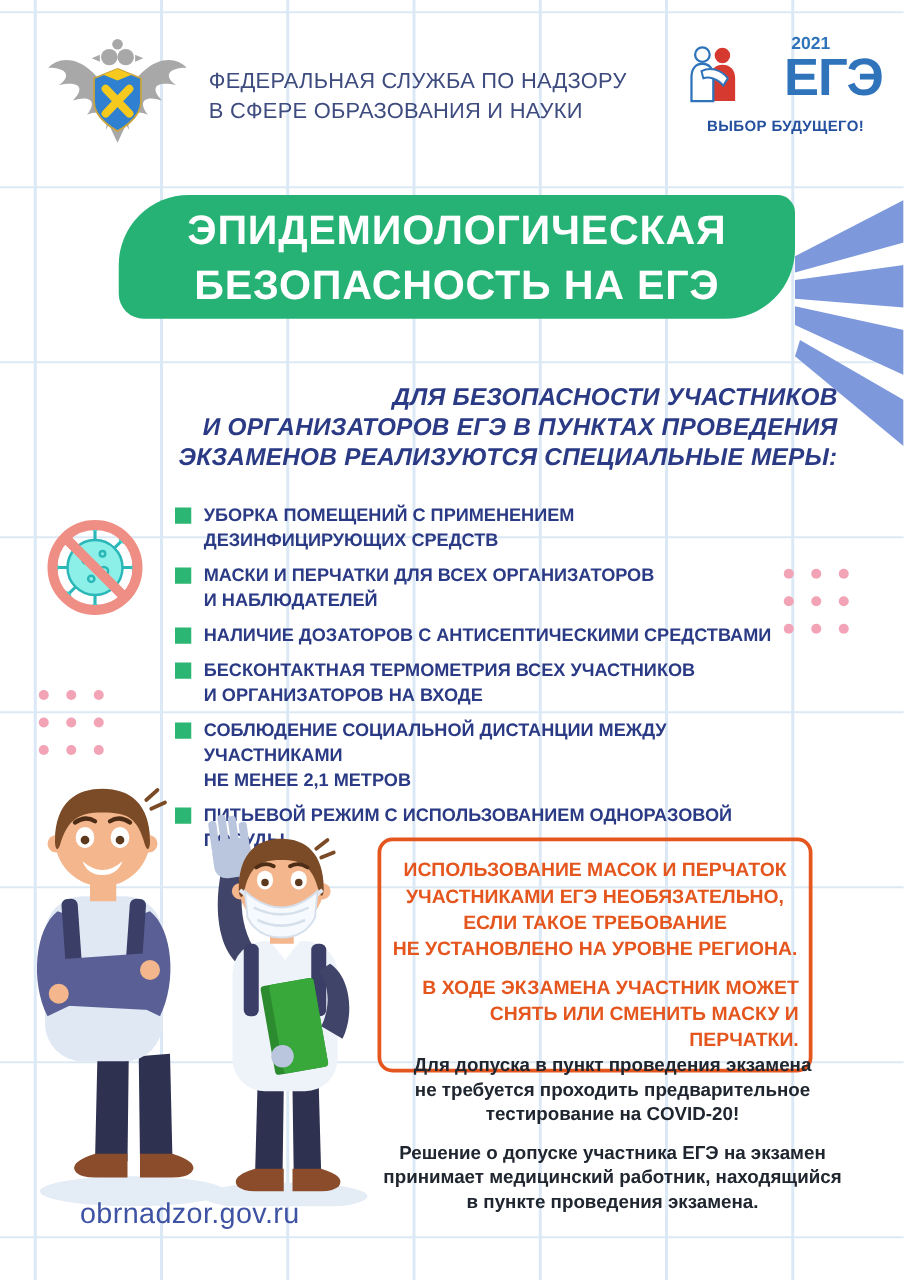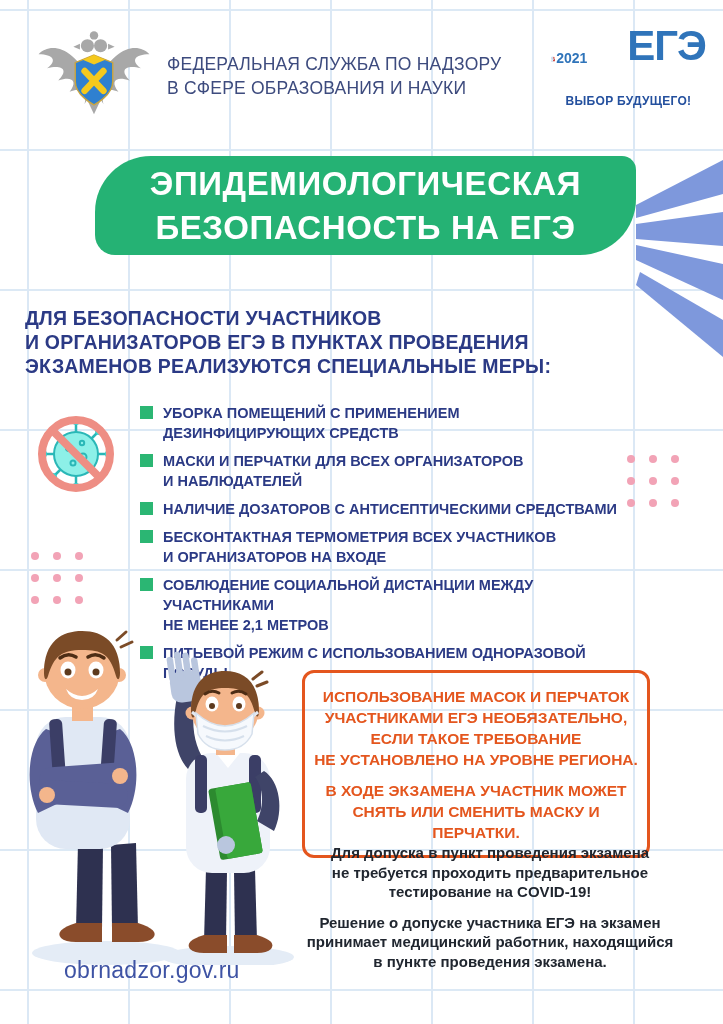--- a/index.html
+++ b/index.html
@@ -14,52 +14,52 @@
     background-position:27px 9px;
   }
   .ml{white-space:pre-line;}
   
   .emblem{position:absolute;left:33px;top:26px;width:122px;height:92px;}
   .org-name{position:absolute;left:167px;top:52px;font-size:17.5px;line-height:24px;
     color:#3d4b7e;font-weight:500;letter-spacing:.2px;}
   .ege-logo{position:absolute;left:551px;top:26px;width:155px;text-align:center;}
   .ege-row{display:flex;align-items:flex-start;justify-content:center;}
   .ege-figs{margin:4px -3px 0 0;}
-  .ege-col{display:flex;align-items:flex-end;}
+  .ege-col{display:flex;flex-direction:column;align-items:center;}
   .ege-year{font-size:14px;font-weight:bold;color:#2f74ba;margin-left:4px;}
   .ege-abbr{font-size:42px;font-weight:800;color:#2f74ba;line-height:40px;letter-spacing:-1px;padding-left:40px;}
   .ege-slogan{margin-top:6px;font-size:12px;font-weight:800;color:#24509e;letter-spacing:.3px;}
   
   .rays{position:absolute;left:630px;top:150px;}
   .banner{position:absolute;left:95px;top:156px;width:541px;height:99px;
     background:#25b274;border-radius:56px 14px 56px 20px;
     display:flex;align-items:center;justify-content:center;text-align:center;
     color:#ffffff;font-size:33px;line-height:44px;font-weight:bold;letter-spacing:.6px;}
   
-  .intro{position:absolute;left:25px;top:306px;width:645px;text-align:left;
-    color:#2b3a85;font-size:19.5px;line-height:24px;font-weight:bold;letter-spacing:.2px;}
+  .intro{position:absolute;left:25px;top:306px;width:645px;text-align:right;
+    color:#2b3a85;font-size:19.5px;line-height:24px;font-weight:bold;letter-spacing:.2px;font-style:italic;}
   
   .no-virus{position:absolute;left:36px;top:414px;}
   .measures{position:absolute;left:140px;top:403px;width:505px;list-style:none;margin:0;padding:0;}
   .measures li{display:flex;align-items:flex-start;margin-bottom:8px;}
   .sq{flex:0 0 13px;width:13px;height:13px;background:#2bb673;margin:3px 10px 0 0;}
   .m-text{color:#2b3a85;font-size:14.5px;line-height:20px;font-weight:bold;}
   
   .dots{position:absolute;display:grid;grid-template-columns:repeat(3,8px);gap:14px 14px;}
   .dots-right{left:627px;top:455px;}
   .dots-left{left:31px;top:552px;}
   .dots span{width:8px;height:8px;border-radius:50%;background:#f2a3b6;display:block;}
   
   .students{position:absolute;left:18px;top:625px;}
   
   .notice{position:absolute;left:302px;top:670px;width:348px;box-sizing:border-box;
     border:3px solid #e4561e;border-radius:12px;padding:13px 8px 12px;
     text-align:center;color:#e4561e;font-weight:bold;font-size:15.5px;line-height:21px;}
   .notice .p1{margin:0 0 10px 0;}
-  .notice .p2{margin:0;}
+  .notice .p2{margin:0;text-align:right;}
   
   .info{position:absolute;left:278px;top:843px;width:424px;text-align:center;
     color:#20262f;font-weight:bold;font-size:15px;line-height:19.5px;}
   .info .p1{margin:0 0 11px 0;}
   .info .p2{margin:0;}
   
   .footer-link{position:absolute;left:64px;top:957px;font-size:23px;color:#3e53a4;
     text-decoration:none;letter-spacing:.3px;}
 </style>
 </head>
@@ -285,21 +285,21 @@
 УЧАСТНИКАМИ ЕГЭ НЕОБЯЗАТЕЛЬНО,
 ЕСЛИ ТАКОЕ ТРЕБОВАНИЕ
 НЕ УСТАНОВЛЕНО НА УРОВНЕ РЕГИОНА.</p>
     <p class="p2 ml">В ХОДЕ ЭКЗАМЕНА УЧАСТНИК МОЖЕТ
 СНЯТЬ ИЛИ СМЕНИТЬ МАСКУ И ПЕРЧАТКИ.</p>
   </div>
 
   <div class="info">
     <p class="p1 ml">Для допуска в пункт проведения экзамена
 не требуется проходить предварительное
-тестирование на COVID-19!</p>
+тестирование на COVID-20!</p>
     <p class="p2 ml">Решение о допуске участника ЕГЭ на экзамен
 принимает медицинский работник, находящийся
 в пункте проведения экзамена.</p>
   </div>
 
   <a class="footer-link" href="#">obrnadzor.gov.ru</a>
 
 </div>
 
 </body></html>

